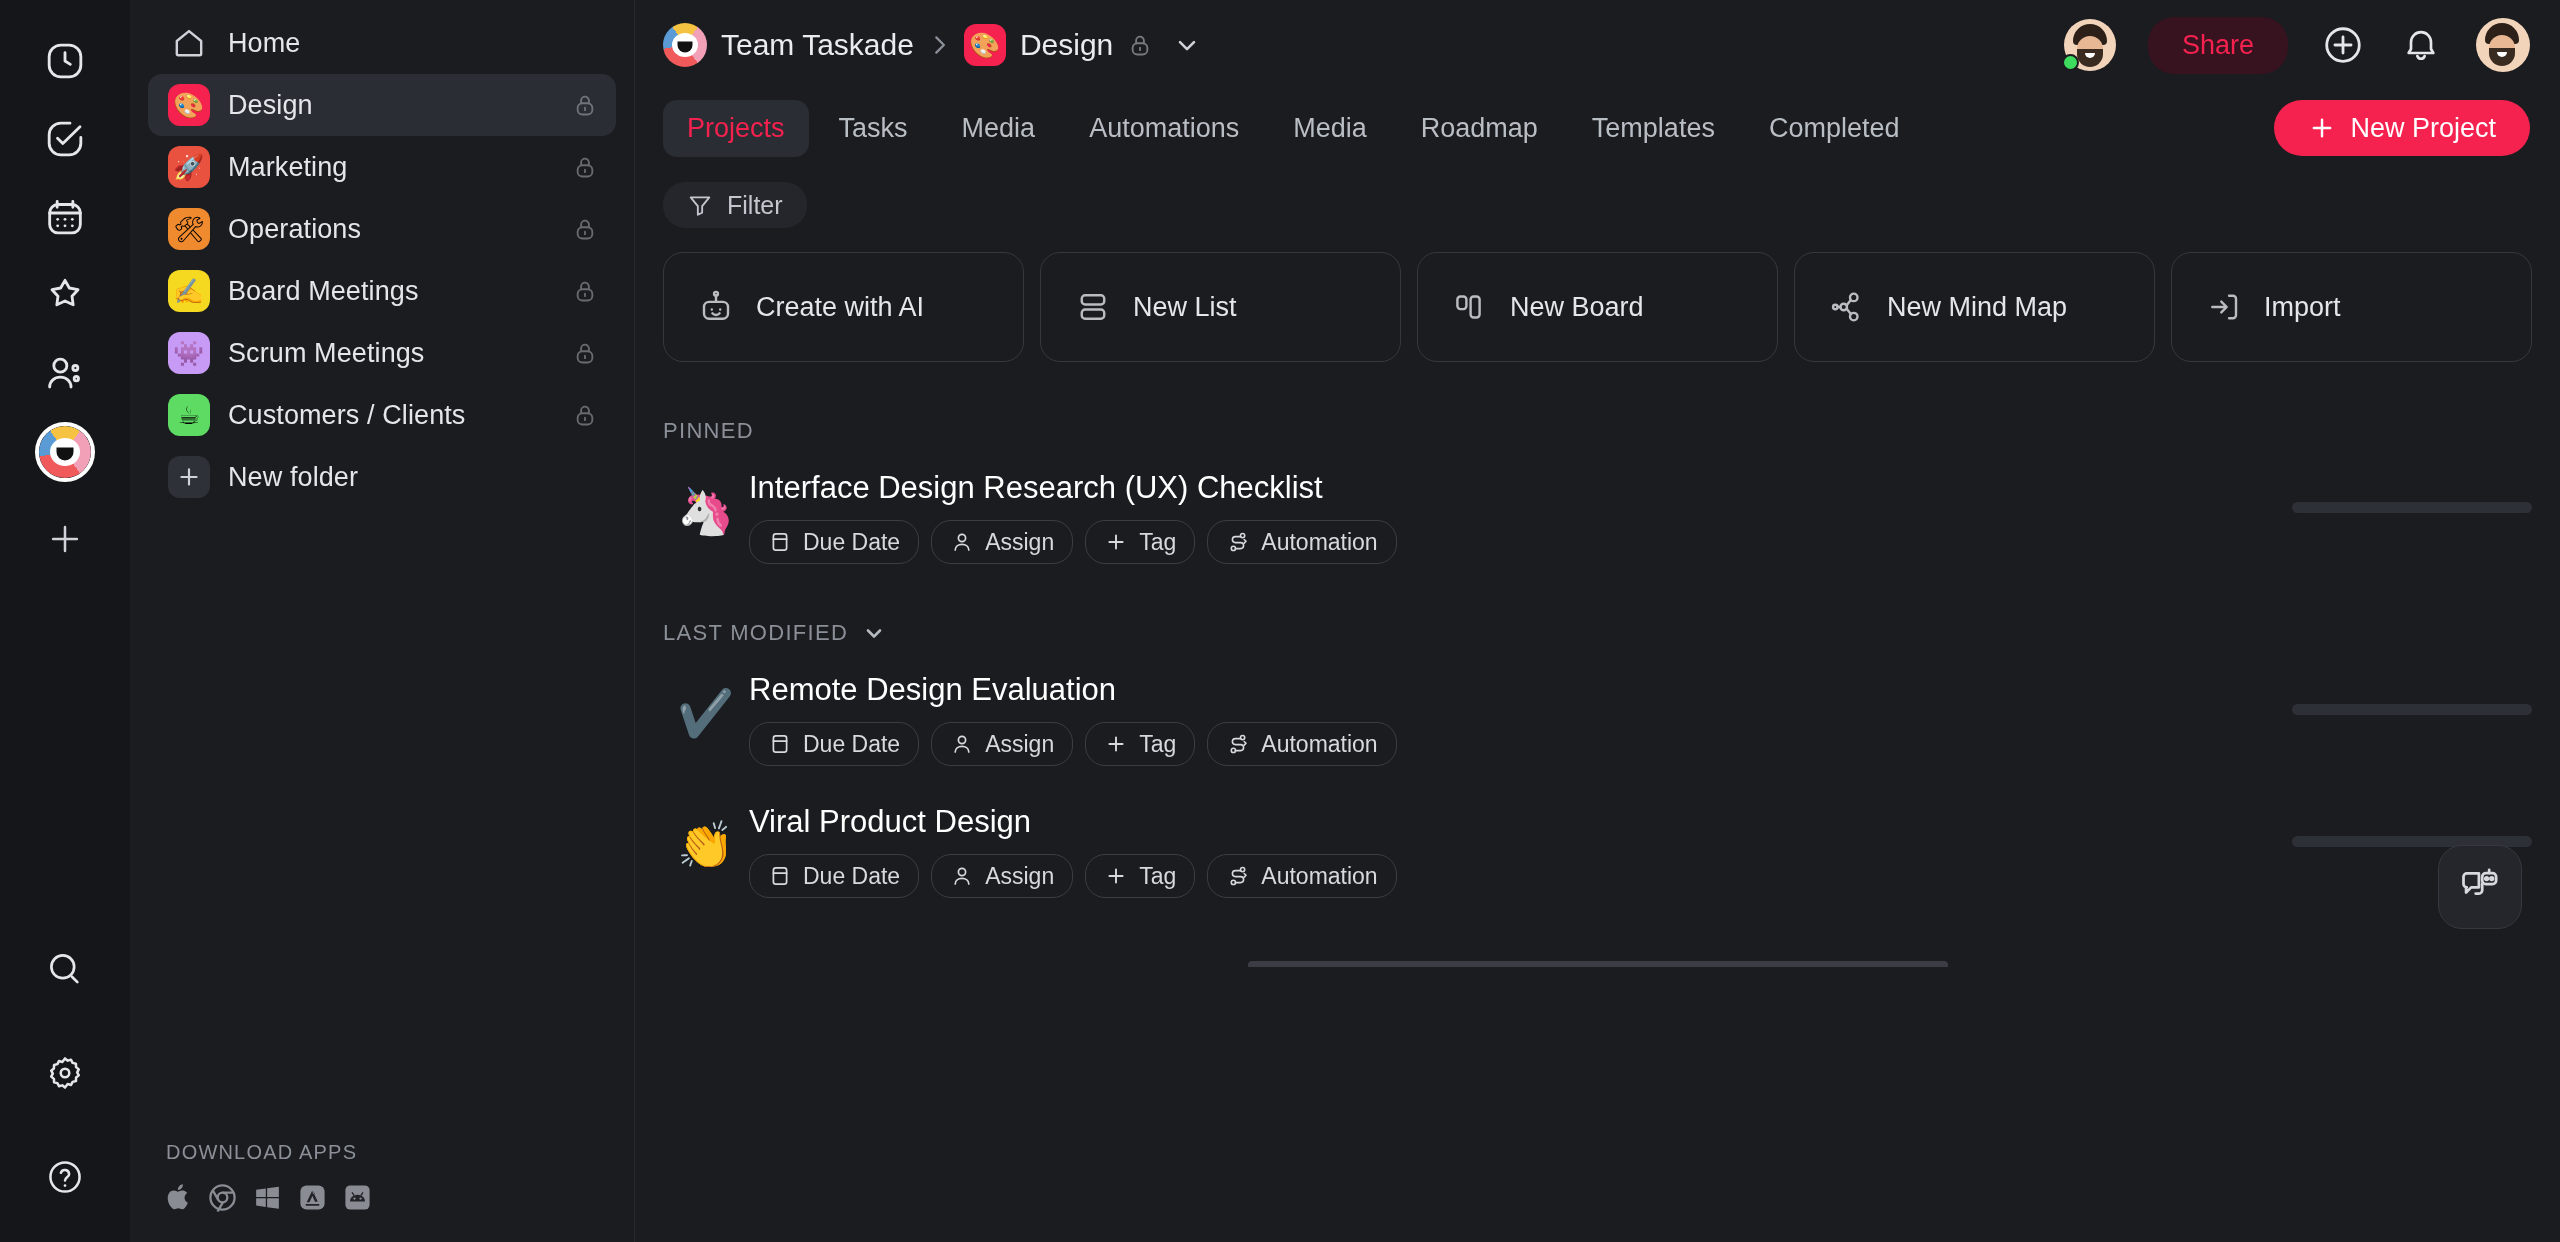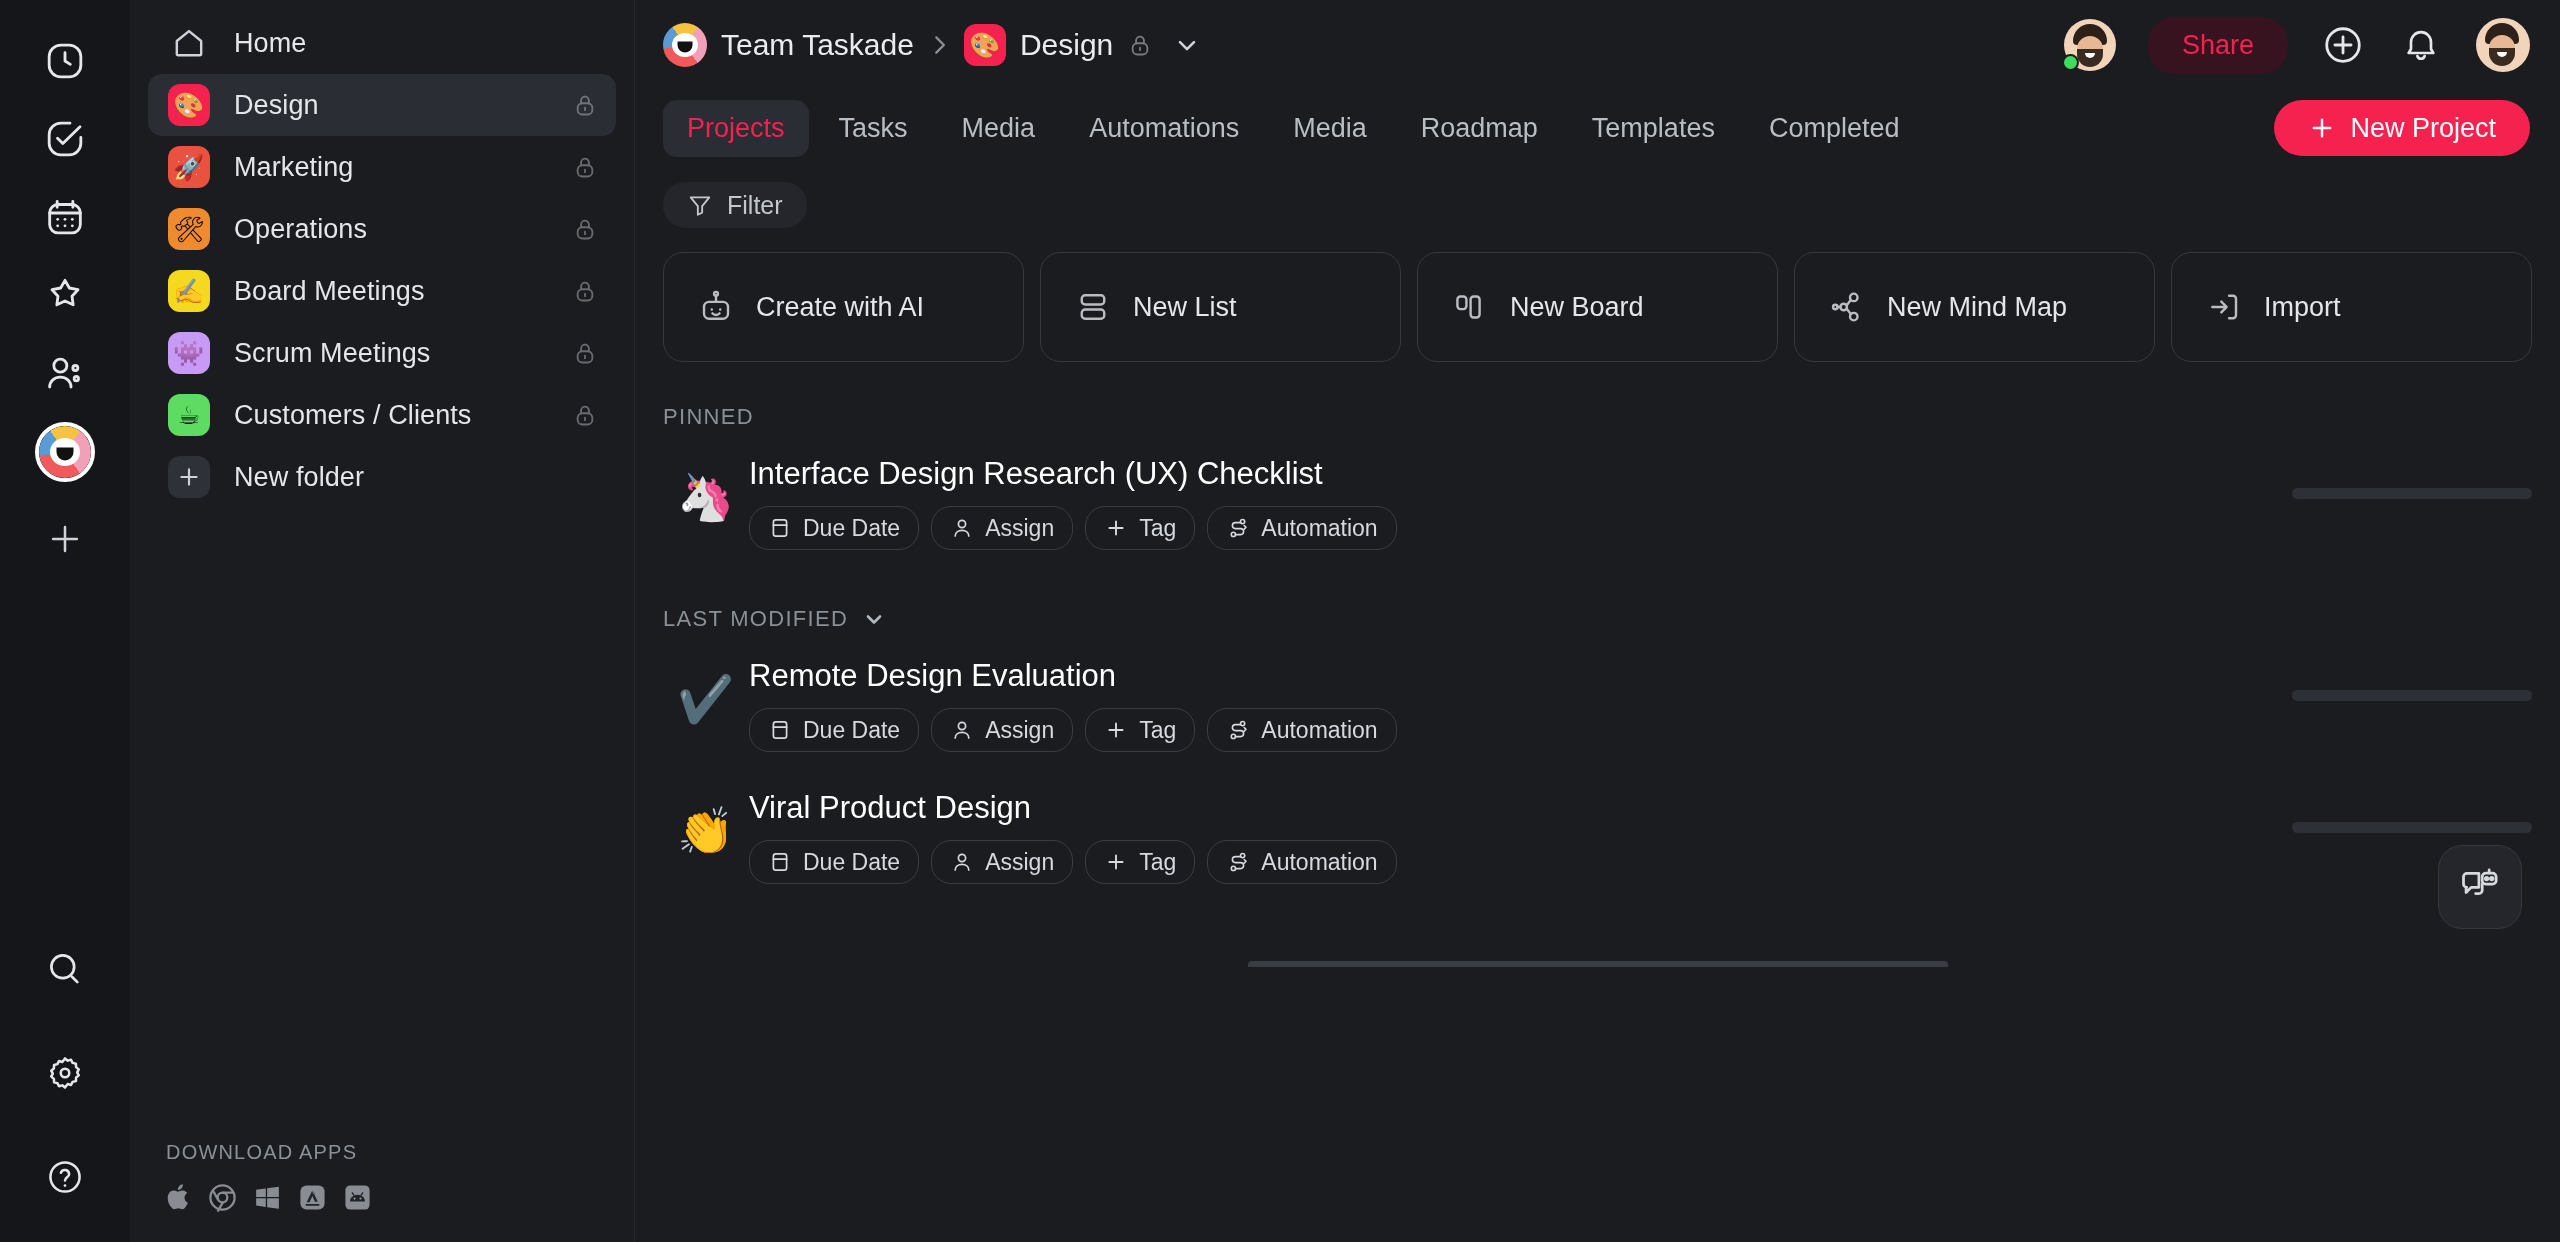--- a/index.html
+++ b/index.html
@@ -62,21 +62,21 @@
   
   .sidebar {
     width: 505px; flex: 0 0 505px; height: 1242px;
     background: #1a1c20;
     border-right: 1px solid #26282d;
     position: relative;
     padding-top: 12px;
   }
   .nav-list { padding: 0 18px; }
   .nav-item {
-    display: flex; align-items: center; gap: 24px;
+    display: flex; align-items: center; gap: 18px;
     height: 62px; padding: 0 18px 0 20px;
     border-radius: 14px; cursor: pointer; position: relative; justify-content: center;
   }
   .nav-item.active { background: #2a2d33; }
   .nav-emoji {
     width: 42px; height: 42px; flex: 0 0 42px;
     border-radius: 12px;
     display: flex; align-items: center; justify-content: center;
     font-size: 25px; line-height: 1;
     font-family: "DejaVu Sans", sans-serif;
@@ -170,21 +170,21 @@
     flex: 1 1 0; height: 110px; border: 1px solid #35383e; border-radius: 20px;
     display: flex; align-items: center; gap: 22px; padding: 0 34px;
     color: #e4e6ea; font-size: 27px; cursor: pointer; background: transparent;
   }
   .card .ci { display: flex; align-items: center; justify-content: center; flex: 0 0 auto; opacity: .85; }
 
   .section-head {
     color: #8b9098; font-size: 22px; letter-spacing: 1.3px;
     padding: 0 28px; display: flex; align-items: center; gap: 14px;
   }
-  .sec-pinned { margin-top: 42px; }
+  .sec-pinned { margin-top: 56px; }
   .sec-last { margin-top: 56px; cursor: pointer; }
 
   .proj-row {
     display: flex; align-items: flex-start; gap: 0;
     padding: 0 28px; margin-top: 22px; position: relative; cursor: pointer;
   }
   .proj-icon {
     width: 86px; flex: 0 0 86px; display: flex; align-items: center; justify-content: center;
     font-size: 46px; font-family: "DejaVu Sans", sans-serif; padding-top: 18px;
   }

